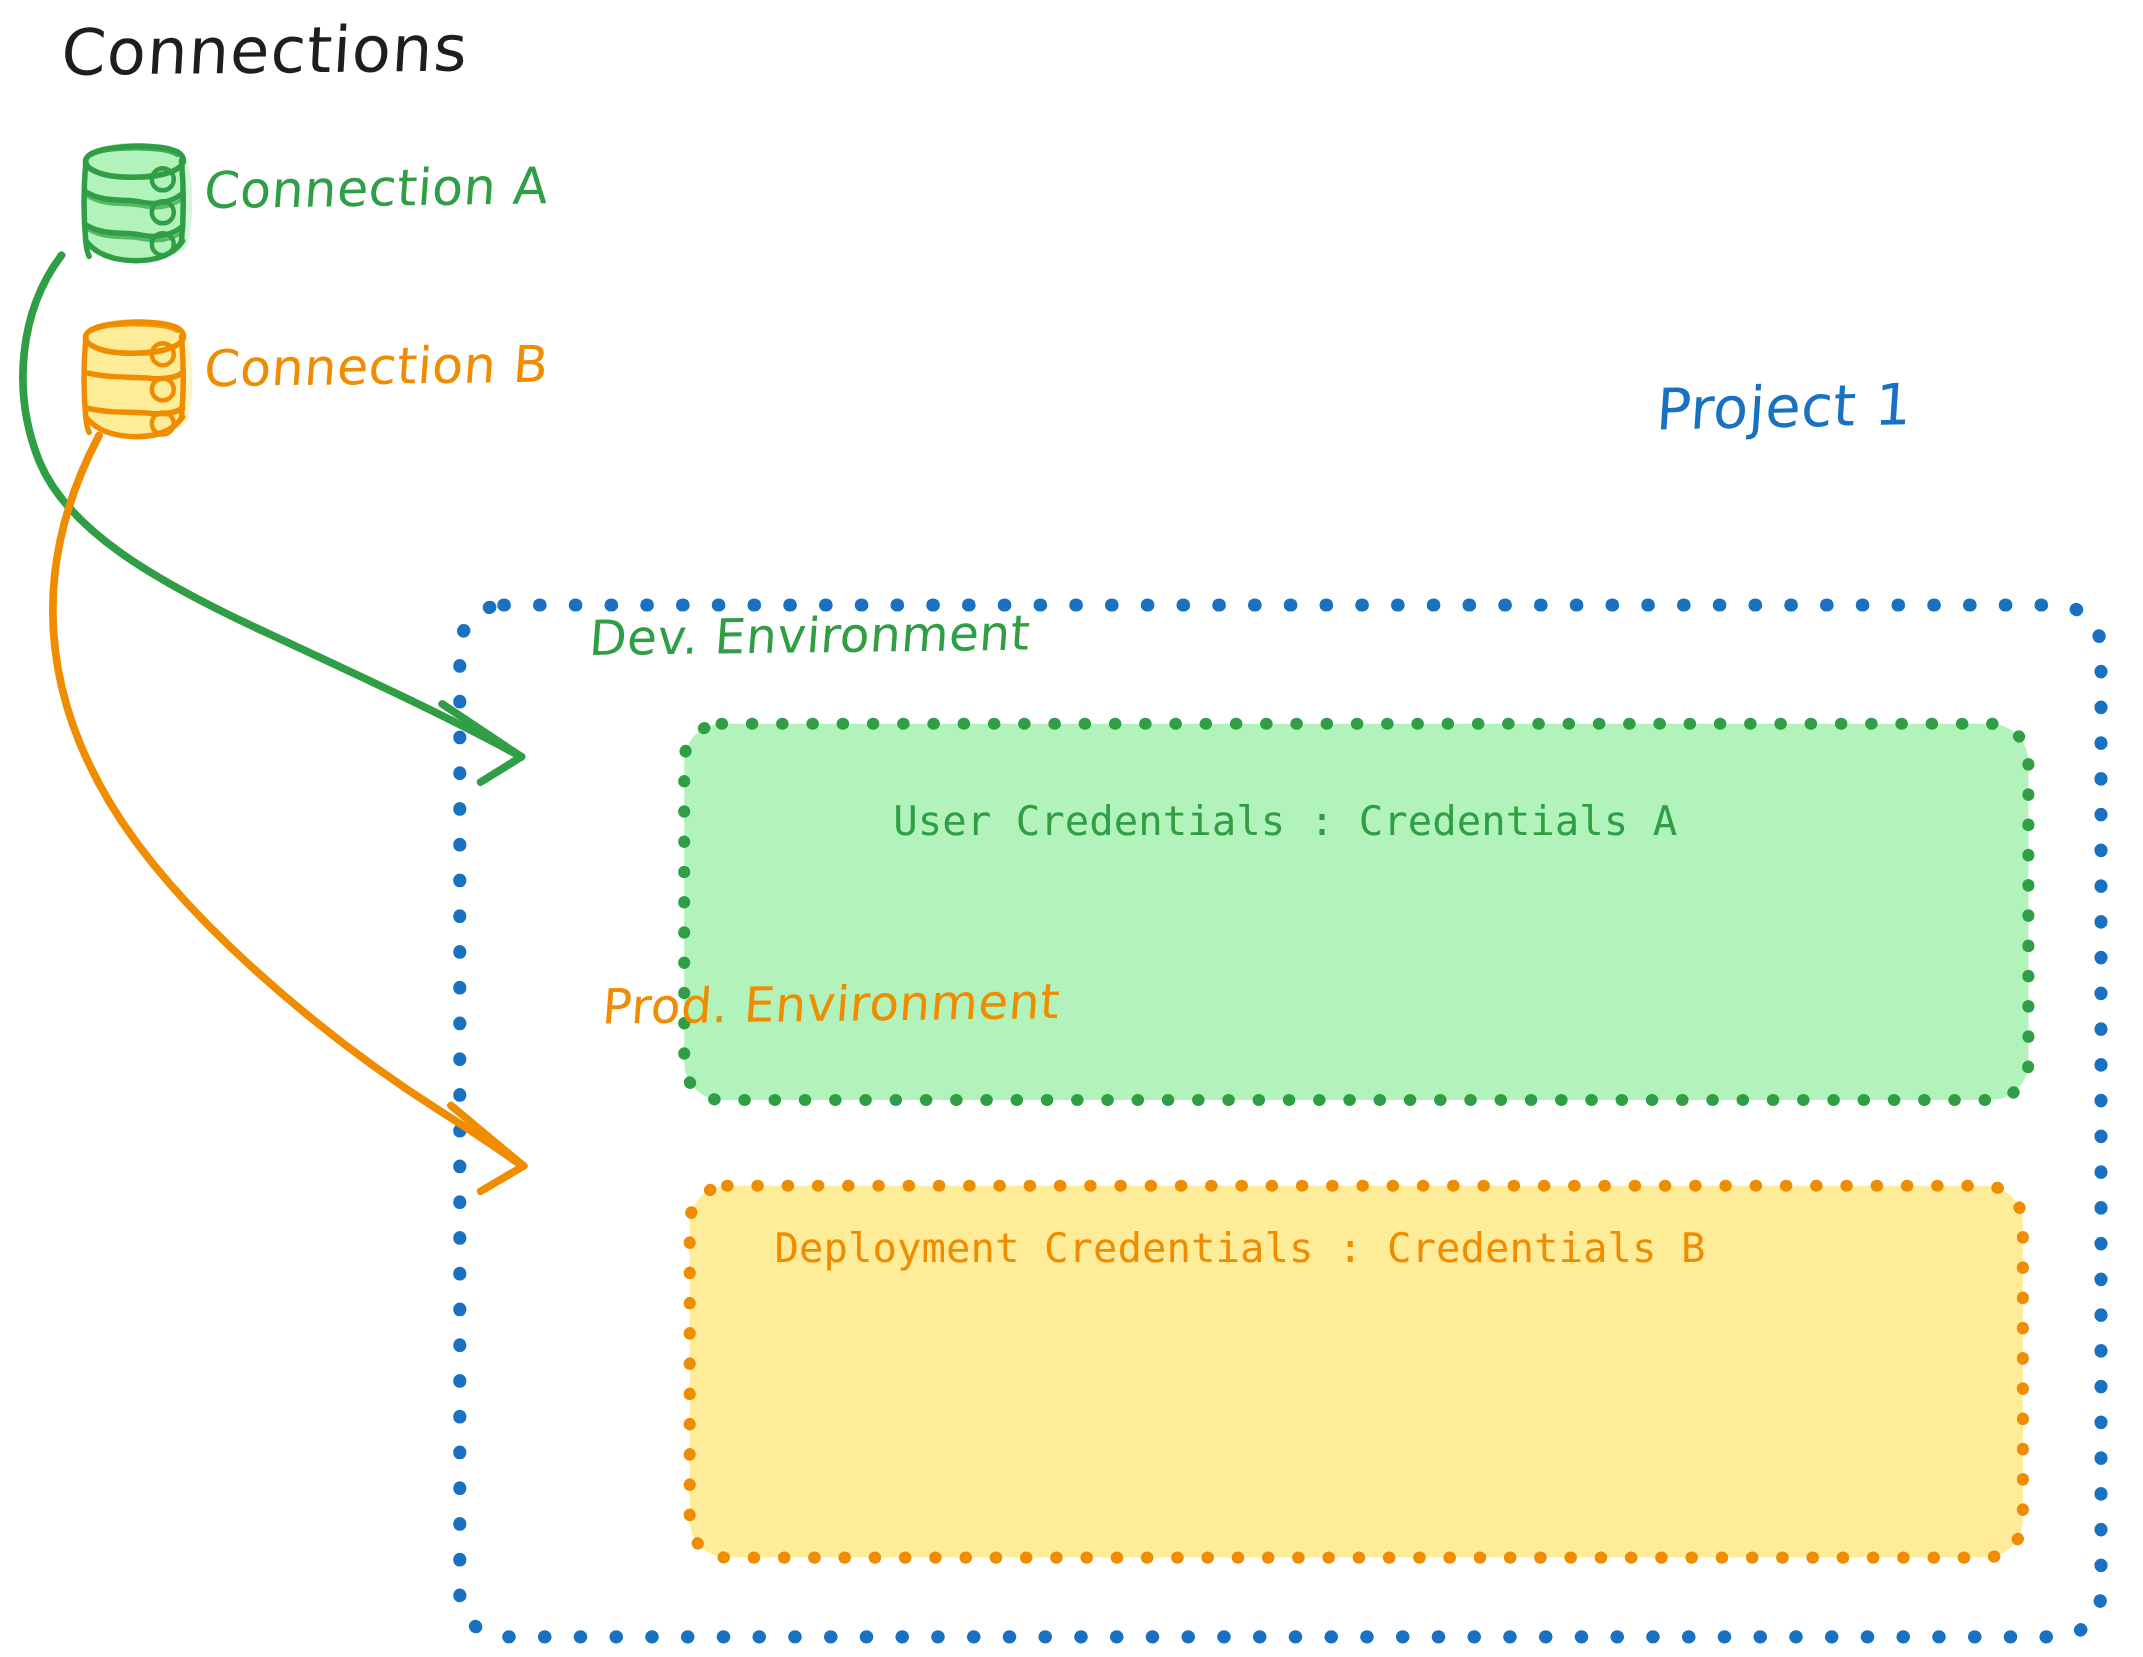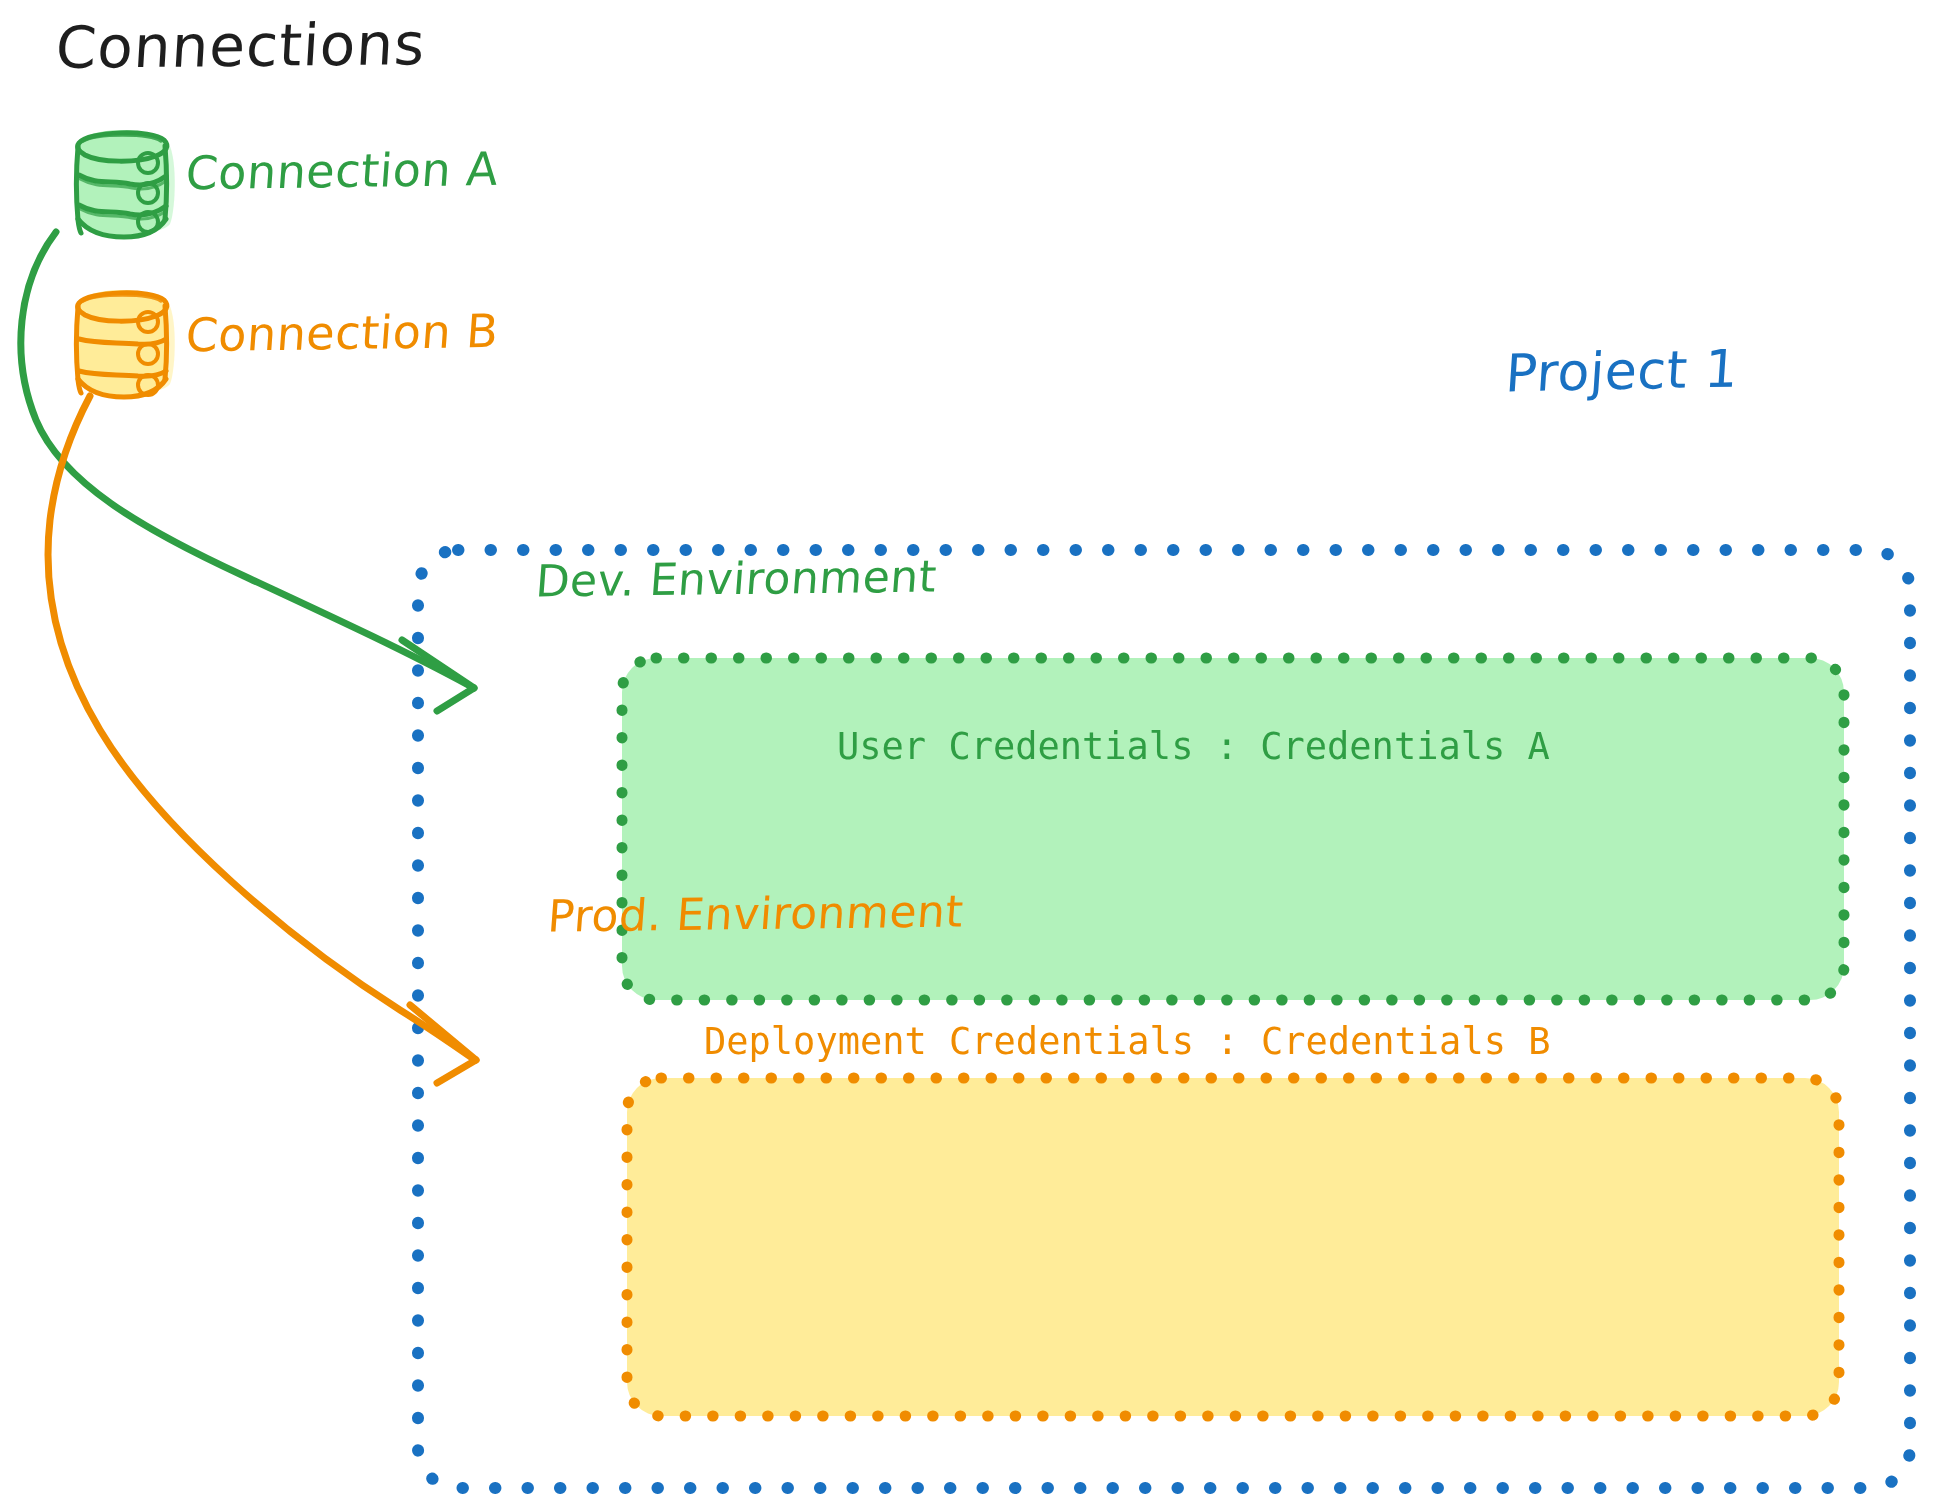--- a/index.html
+++ b/index.html
@@ -84,26 +84,25 @@
     color: #f08c00;
     transform: skewX(-5deg) rotate(-0.7deg);
   }
 
   #text-dev-credentials {
     left: 812px;
     top: 725px;
     font-size: 37px;
     color: #2f9e44;
     letter-spacing: 0px;
-    margin-left: 25px;
   }
 
   #text-prod-credentials {
     left: 704px;
-    top: 1020px;
+    top: 1113px;
     font-size: 37px;
     color: #f08c00;
     letter-spacing: 0px;
   }
 </style>
 </head>
 <body>
 
 <svg id="canvas" viewBox="0 0 1948 1506" xmlns="http://www.w3.org/2000/svg">
 

